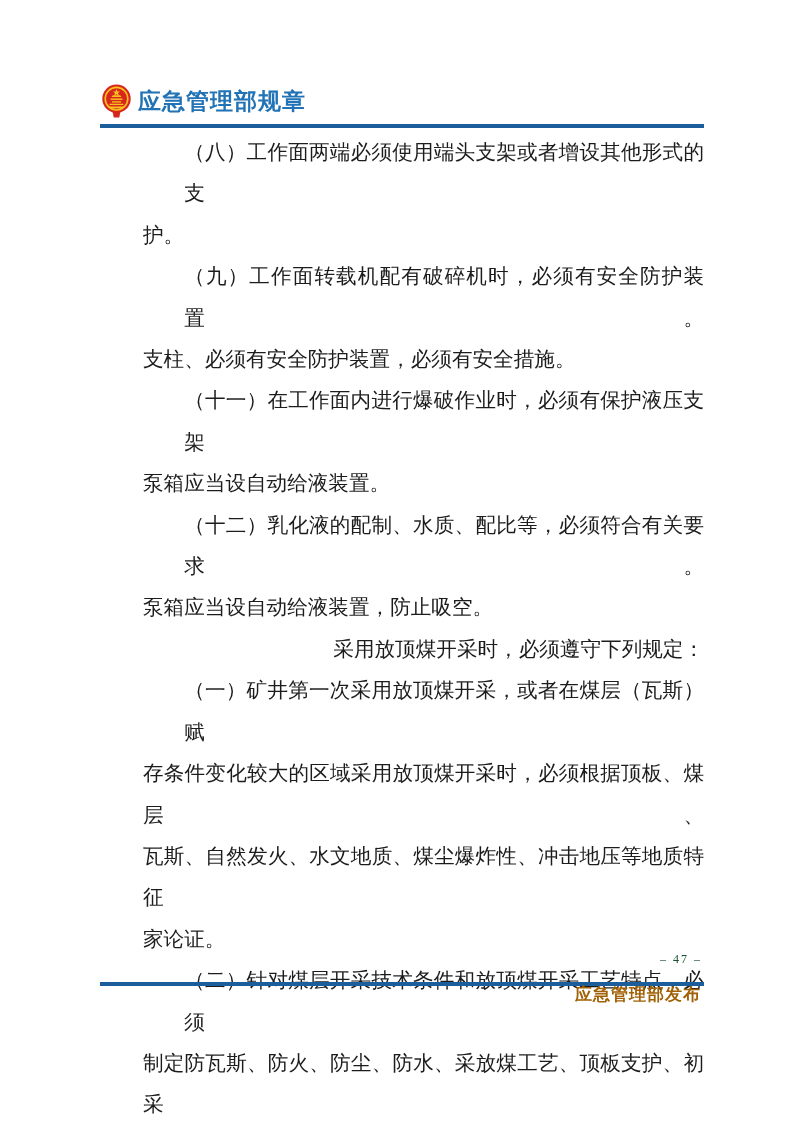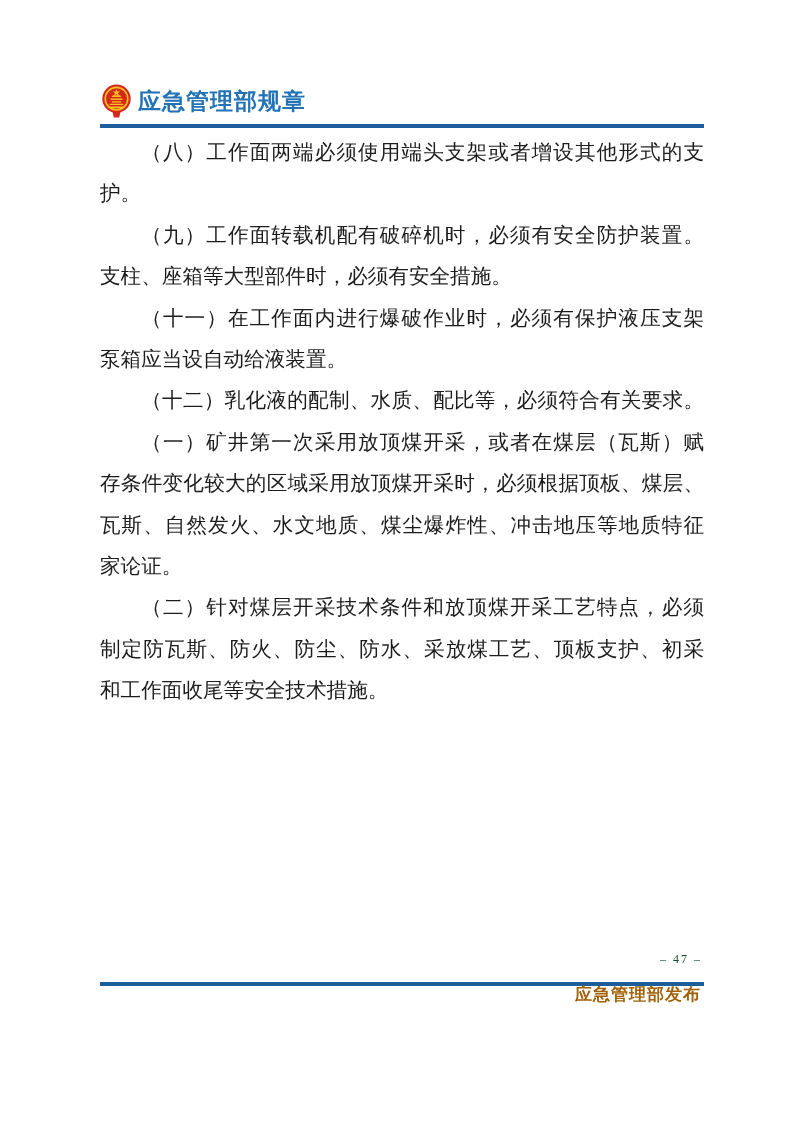--- a/index.html
+++ b/index.html
@@ -25,21 +25,21 @@
   .rule { position:absolute; left:100px; width:604px; height:4px; background:#1b5e9b; }
   .rule-top { top:124px; }
   .rule-bottom { top:982px; }
 
   
   .body-text {
     position:absolute; left:100px; top:132px; width:604px;
     font-size:20.6px; line-height:41.4px; color:#1c1c1c;
     text-align:justify;
   }
-  .line { text-align:justify; text-align-last:left; white-space:nowrap; }
+  .line { text-align:justify; text-align-last:left; white-space:nowrap;margin-left:43px; }
   .line.full { text-align-last:justify; white-space:normal; }
   .line.first { padding-left:41.2px; }
   .line.heading { display:flex; white-space:nowrap; }
   .art-num {
     font-family:"Liberation Sans","DejaVu Sans",sans-serif;
     font-weight:700;
   }
   .art-rest { margin-left:auto; }
 
   
@@ -73,26 +73,28 @@
     </svg>
     <span class="doc-title">应急管理部规章</span>
   </div>
 
   <div class="rule rule-top"></div>
 
   <div class="body-text">
     <div class="line first full">（八）工作面两端必须使用端头支架或者增设其他形式的支</div>
     <div class="line">护。</div>
     <div class="line first full">（九）工作面转载机配有破碎机时，必须有安全防护装置。</div>
-    <div class="line">支柱、座箱等大型部件时，必须有安全措施。</div>
+    <div class="line">支柱、必须有安全防护装置，必须有安全措施。</div>
     <div class="line first full">（十一）在工作面内进行爆破作业时，必须有保护液压支架</div>
     <div class="line">泵箱应当设自动给液装置。</div>
     <div class="line first full">（十二）乳化液的配制、水质、配比等，必须符合有关要求。</div>
+    <div class="line">泵箱应当设自动给液装置，防止吸空。</div>
 
     <div class="line heading first">
+      <span class="art-rest">采用放顶煤开采时，必须遵守下列规定：</span>
     </div>
 
     <div class="line first full">（一）矿井第一次采用放顶煤开采，或者在煤层（瓦斯）赋</div>
     <div class="line full">存条件变化较大的区域采用放顶煤开采时，必须根据顶板、煤层、</div>
     <div class="line full">瓦斯、自然发火、水文地质、煤尘爆炸性、冲击地压等地质特征</div>
     <div class="line">家论证。</div>
     <div class="line first full">（二）针对煤层开采技术条件和放顶煤开采工艺特点，必须</div>
     <div class="line full">制定防瓦斯、防火、防尘、防水、采放煤工艺、顶板支护、初采</div>
     <div class="line">和工作面收尾等安全技术措施。</div>
   </div>

